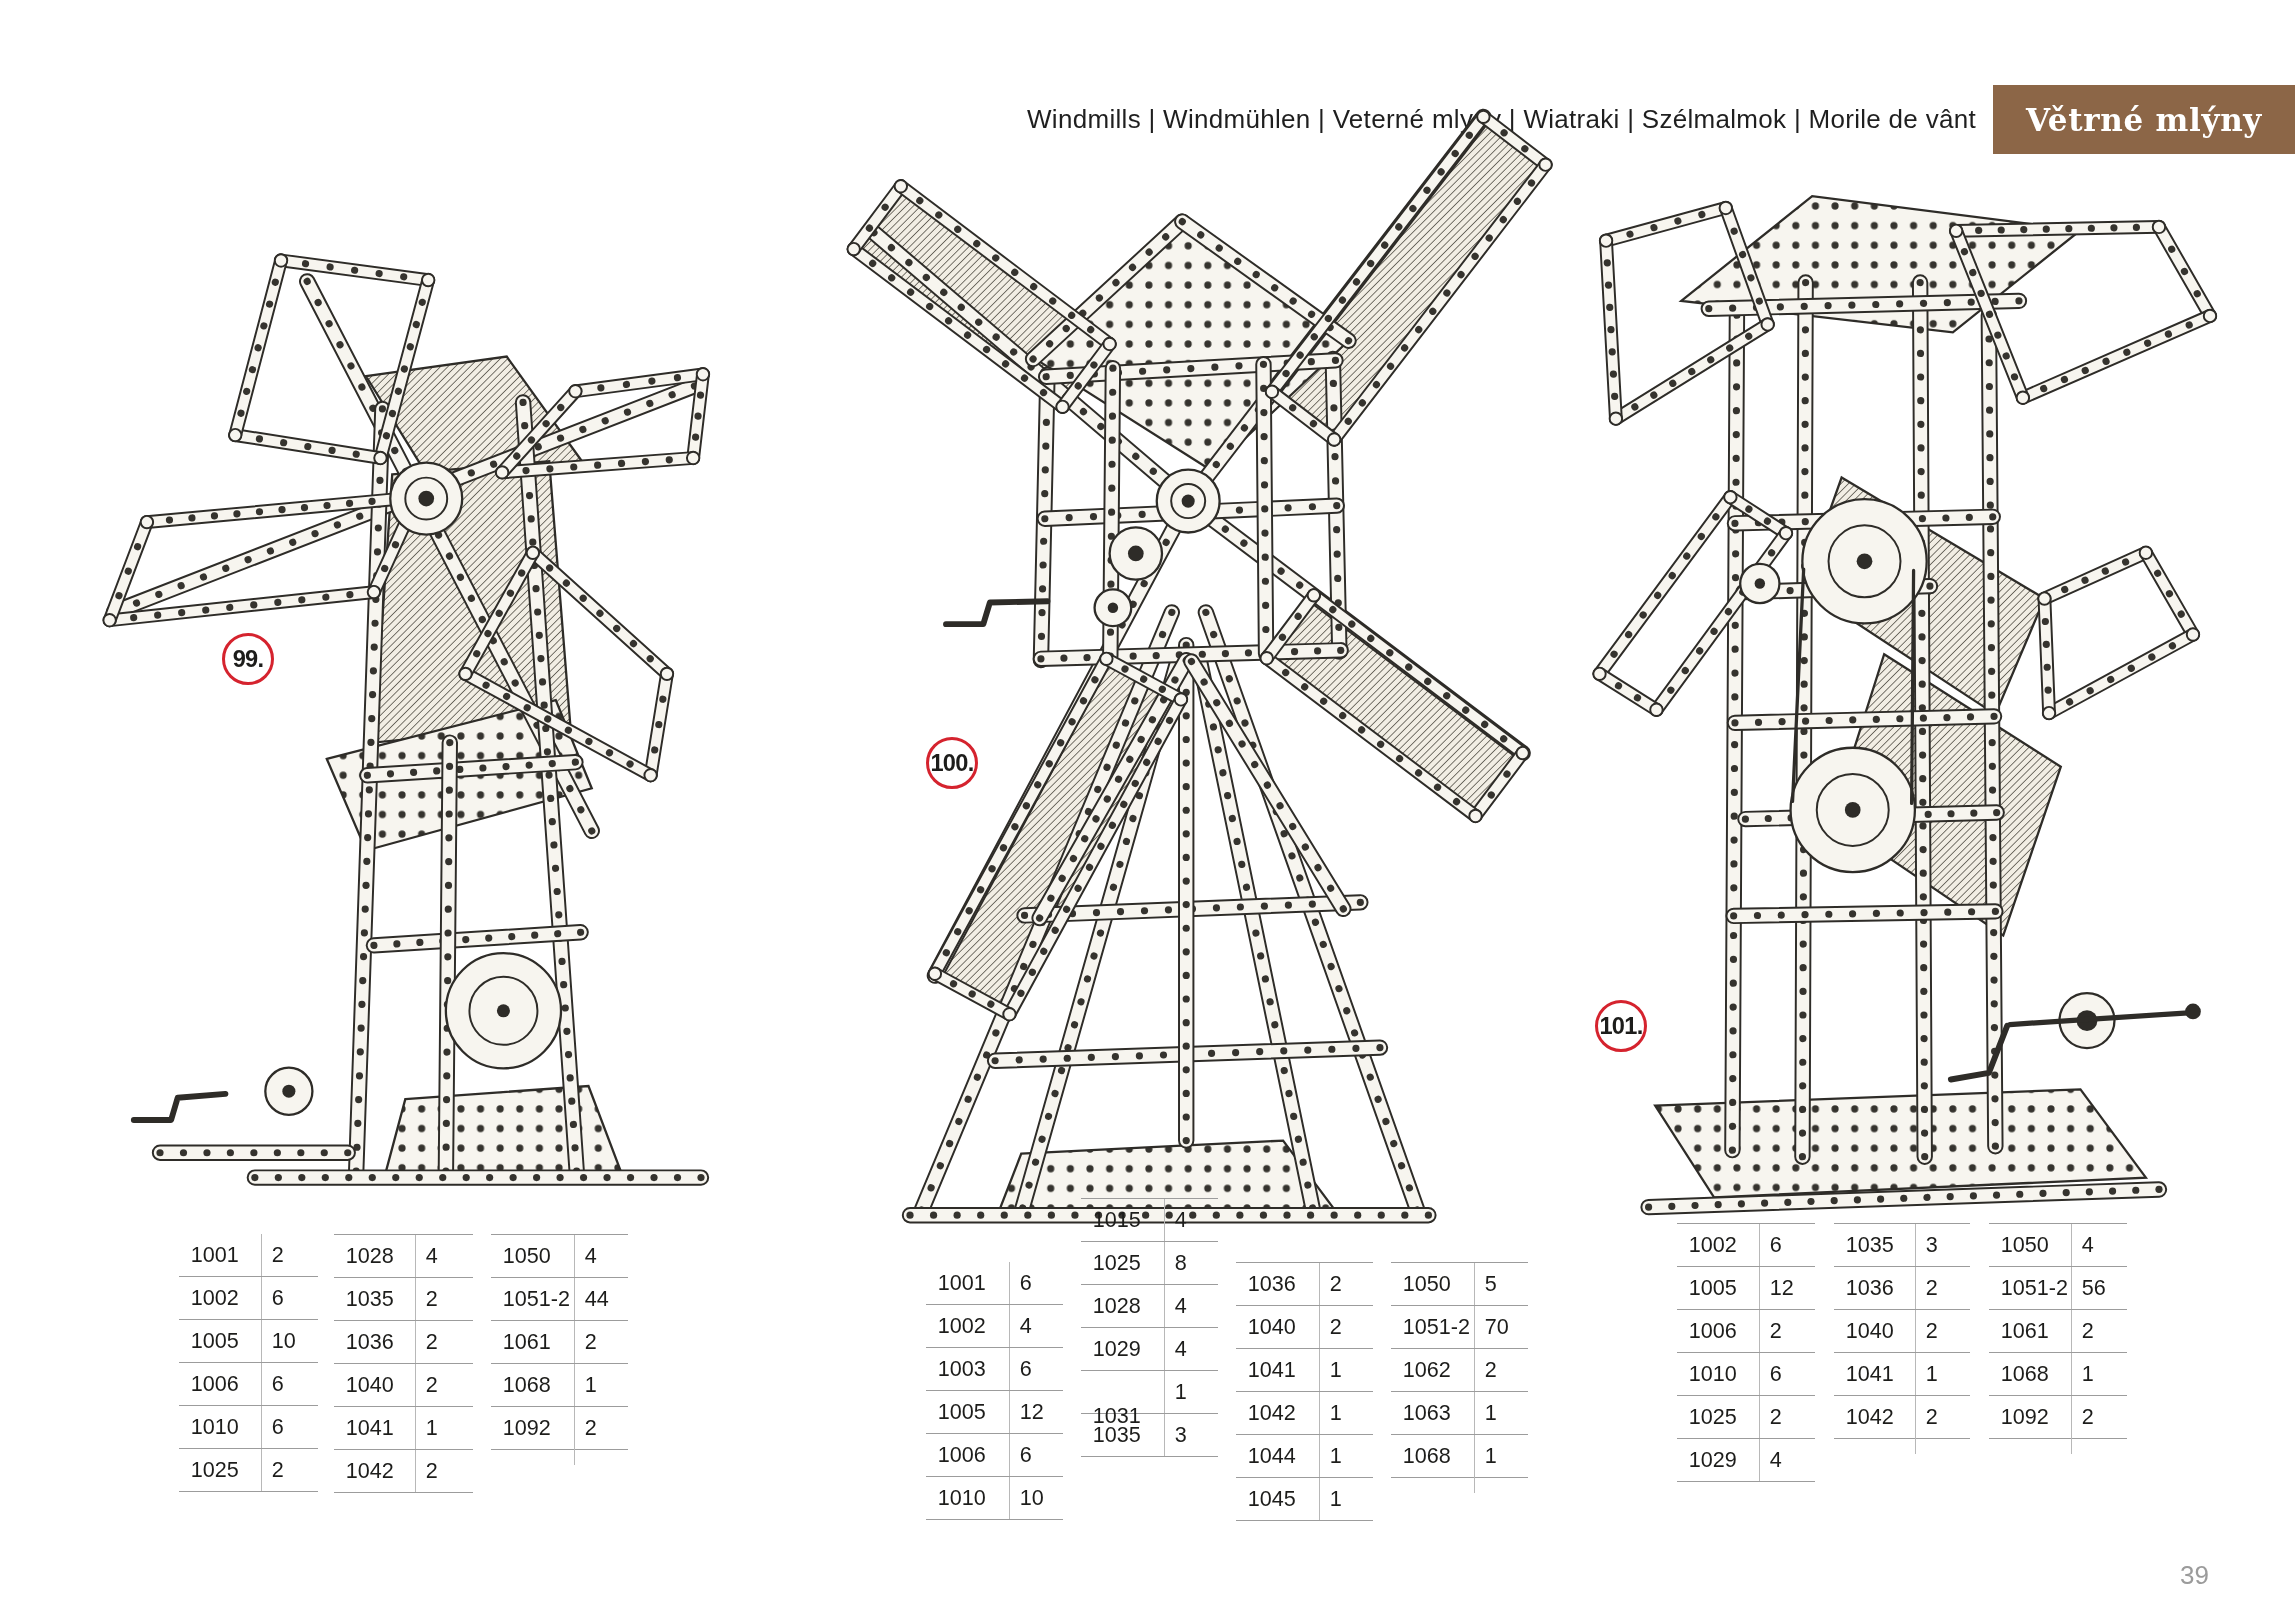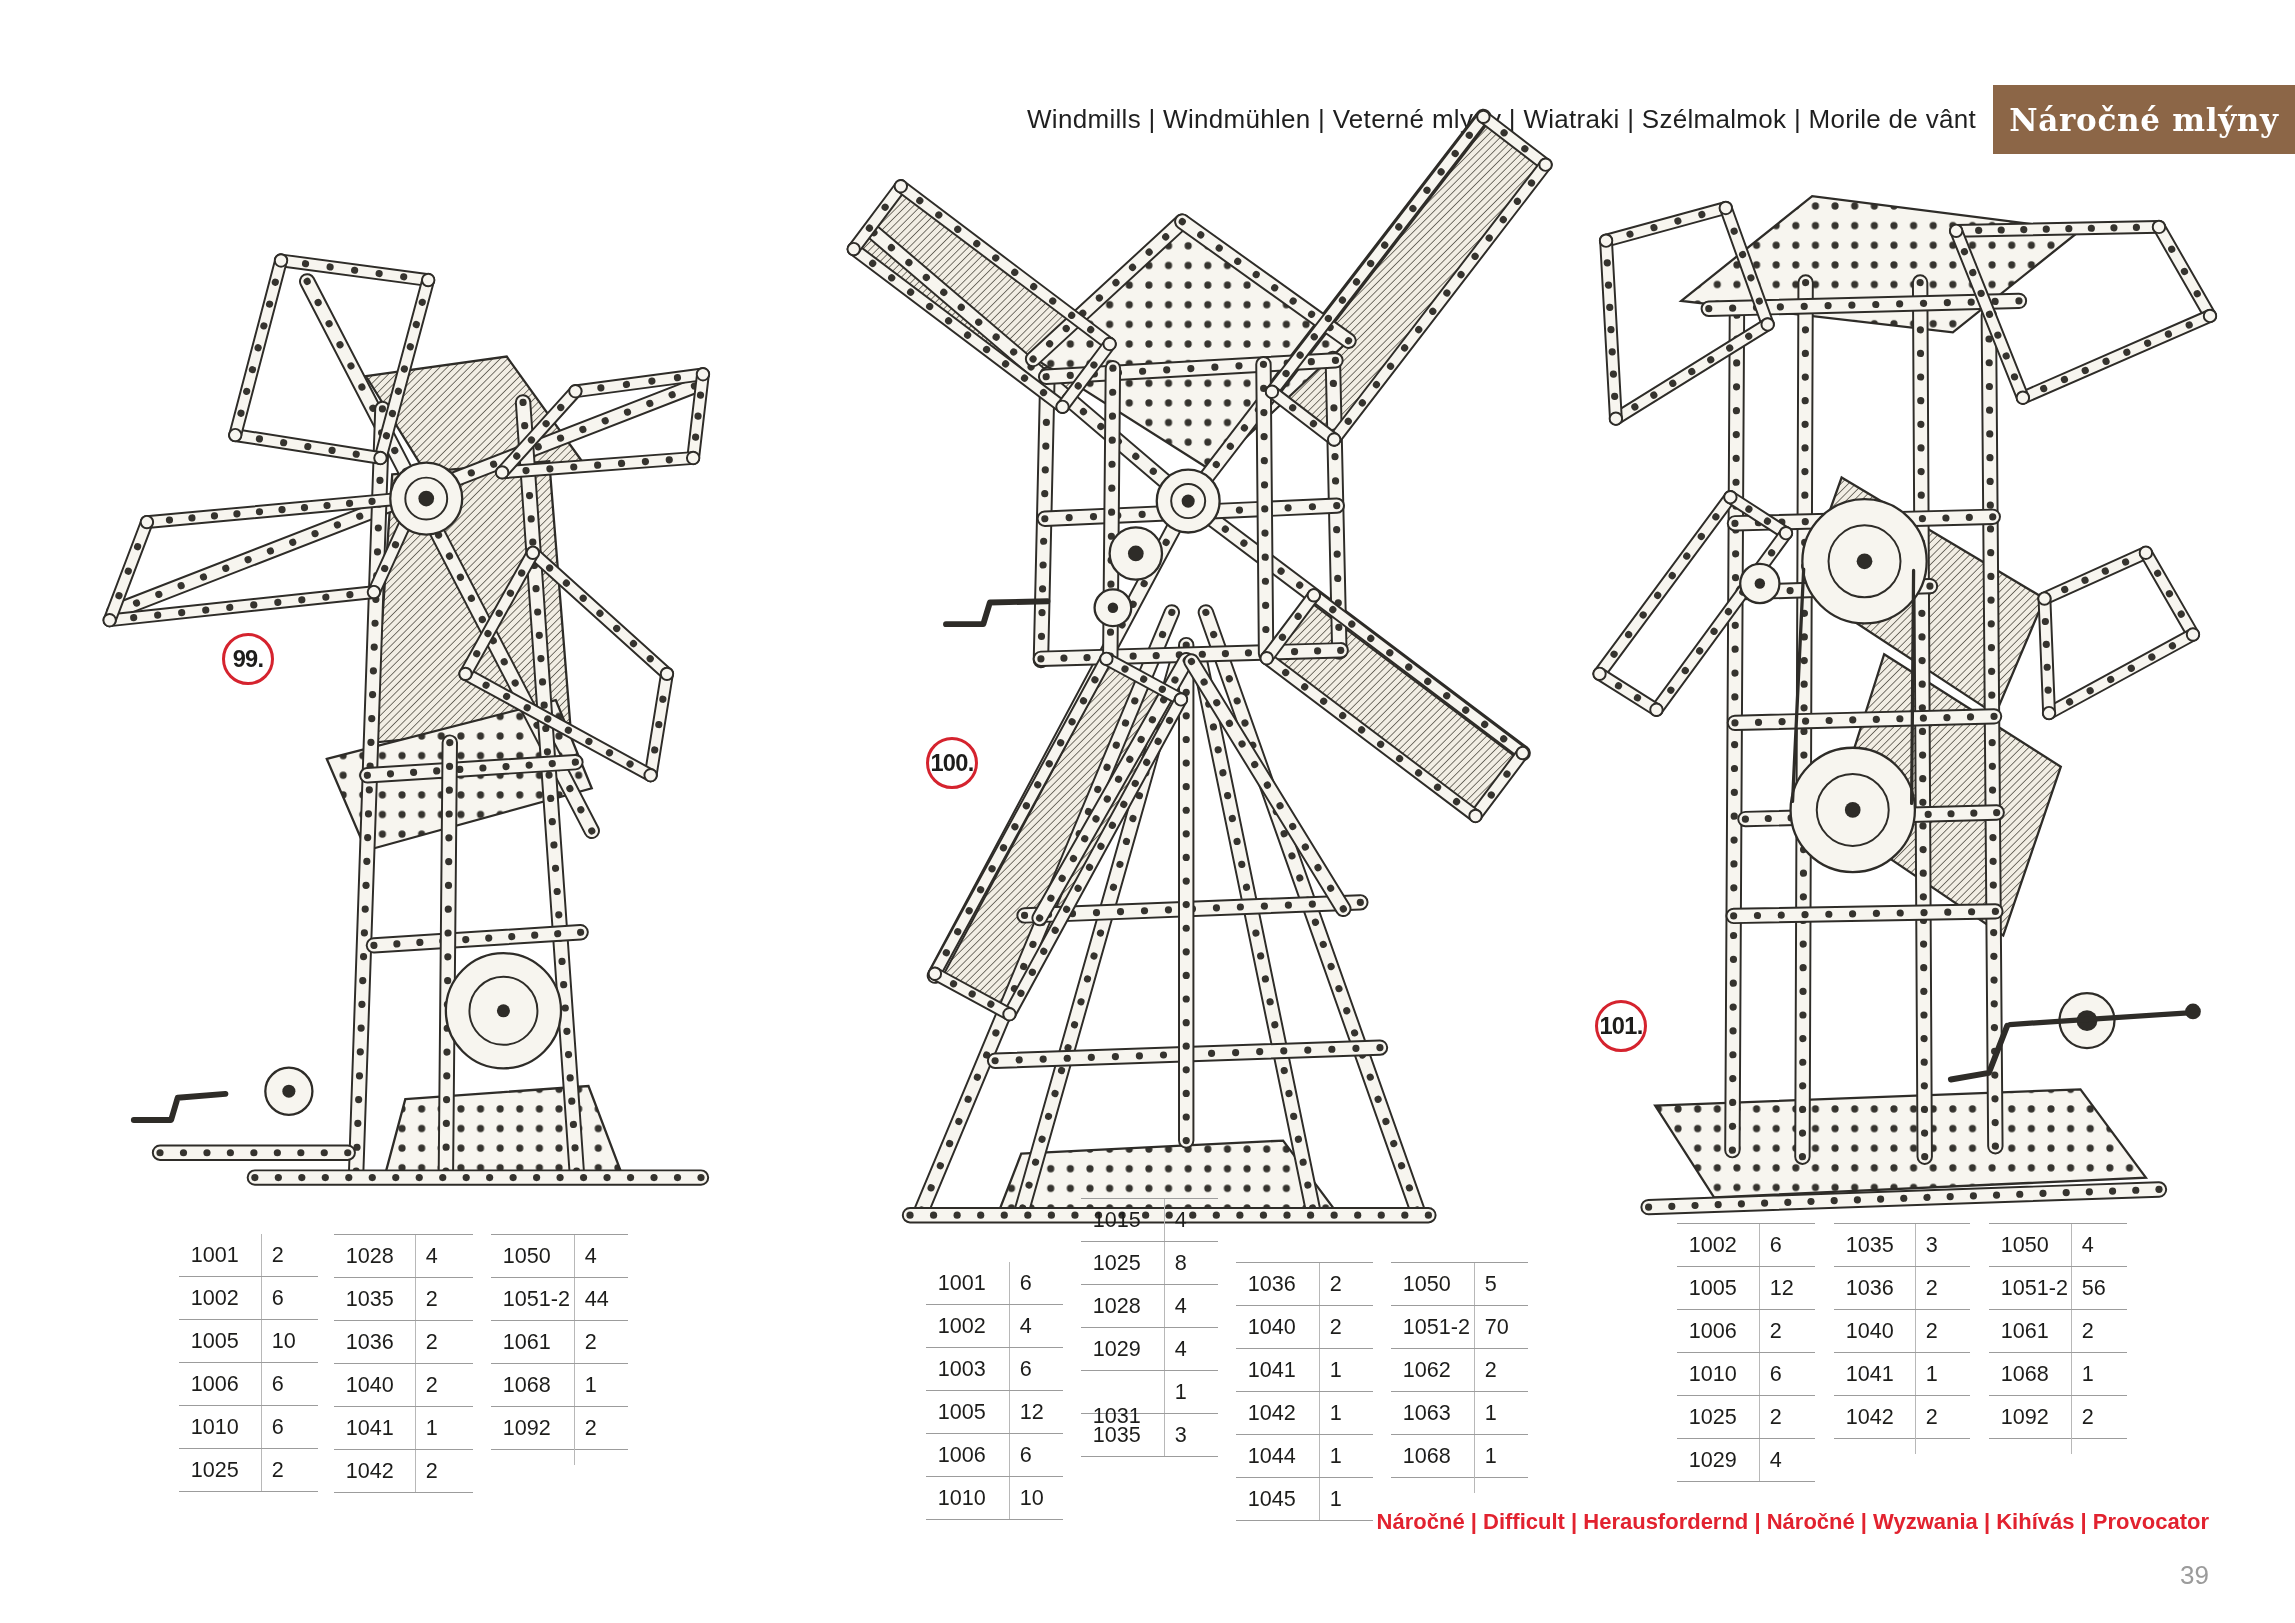--- a/index.html
+++ b/index.html
@@ -47,21 +47,21 @@
       <pattern id="hat" width="8" height="8" patternUnits="userSpaceOnUse" patternTransform="rotate(45)">
         <line x1="0" y1="0" x2="0" y2="8" stroke="#57534a" stroke-width="2.4"></line>
       </pattern>
       <pattern id="dotp" width="30" height="30" patternUnits="userSpaceOnUse">
         <circle cx="15" cy="15" r="5.5" fill="#35332e"></circle>
       </pattern>
     </defs>
   </svg>
 
   <div class="header-title">Windmills | Windmühlen | Veterné mlyny | Wiatraki | Szélmalmok | Morile de vânt</div>
-  <div class="header-badge">Náročné mlýny</div>
+  <div class="header-badge">Větrné mlýny</div>
 
   <svg id="art99" class="art" style="left:52px;top:144px" width="687" height="1099" viewBox="80 220 1050 1680">
       <polygon points="560,575 775,545 890,705 665,745" fill="#f2eee4"></polygon>
       <polygon points="560,575 775,545 890,705 665,745" fill="url(#hat)"></polygon>
       <polygon points="560,575 775,545 890,705 665,745" fill="none" stroke="#2e2c28" stroke-width="3.5"></polygon>
       <polygon points="600,725 840,705 872,1105 572,1135" fill="#f2eee4"></polygon>
       <polygon points="600,725 840,705 872,1105 572,1135" fill="url(#hat)"></polygon>
       <polygon points="600,725 840,705 872,1105 572,1135" fill="none" stroke="#2e2c28" stroke-width="3.5"></polygon>
       <polygon points="500,1160 850,1070 905,1205 560,1300" fill="#f7f5ef"></polygon>
       <polygon points="500,1160 850,1070 905,1205 560,1300" fill="url(#dotp)"></polygon>
@@ -1930,16 +1930,15 @@
           <div class="qty" style="width: 54px;">1</div>
         </div>
         <div class="prow">
           <div class="no" style="width: 82px;">1092</div>
           <div class="qty" style="width: 54px;">2</div>
         </div>
         <div class="overh" style="left: 82px; top: 209px;"></div>
       </div>
     </div>
 
-  <div class="difficulty">Náročné | Difficult | Herausfordernd | Náročné | Wyzwania | Kihívás | Provocator</div>
   <div class="page-number">39</div>
 </div>
 
 
 </body></html>

